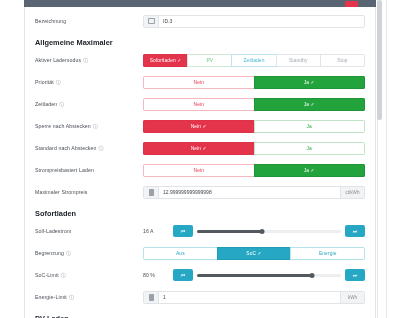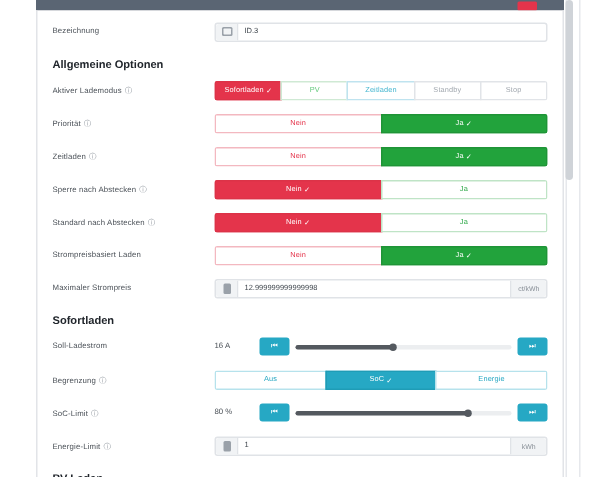--- a/index.html
+++ b/index.html
@@ -148,21 +148,21 @@
         <div class="ctl">
           <div class="input-group">
             <div class="ig-prefix">
                 <span class="icn"></span>
               </div>
             <div class="ig-val">ID.3</div>
           </div>
         </div>
       </div>
 
-      <div class="section">Allgemeine Optionen</div>
+      <div class="section">Allgemeine Maximaler</div>
 
       <div class="row">
         <div class="lbl">
           <span>Aktiver Lademodus</span><span class="info">ⓘ</span>
         </div>
         <div class="ctl">
           <div class="btn-group mode">
             <div class="btn m1"><span>Sofortladen</span>&nbsp;<span>✓</span></div>
             <div class="btn m2">PV</div>
             <div class="btn m3">Zeitladen</div>

